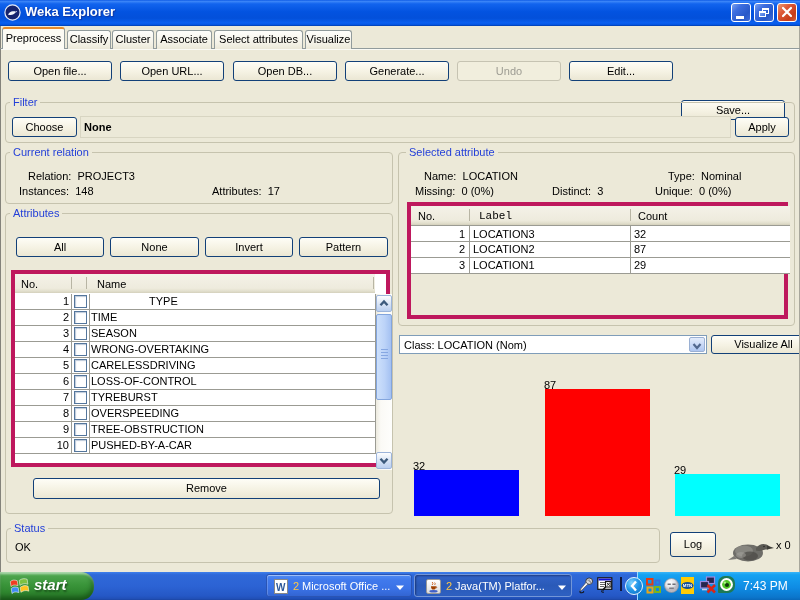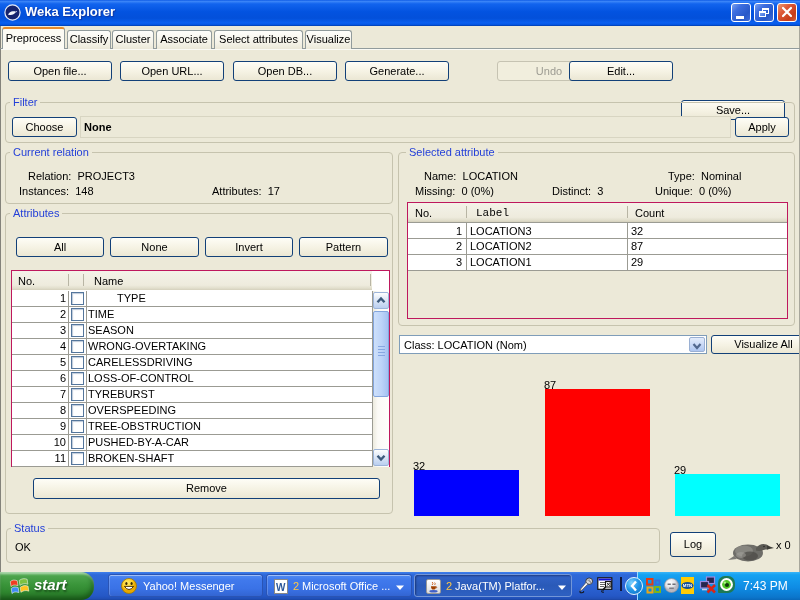--- a/index.html
+++ b/index.html
@@ -2,21 +2,21 @@
 <html><head>
 <meta charset="utf-8">
 <style>
 html,body{margin:0;padding:0;}
 body{width:800px;height:600px;overflow:hidden;position:relative;font-family:"Liberation Sans",sans-serif;background:#ece9d8;}
 .abs{position:absolute;box-sizing:border-box;}
 .t11{font-size:11px;color:#000;white-space:nowrap;}
 .btn{position:absolute;box-sizing:border-box;border:1px solid #124078;border-radius:3px;background:linear-gradient(180deg,#fefdf6 0%,#f5f2e3 55%,#ebe7d4 100%);font-size:11px;color:#000;text-align:center;}
 .grp{position:absolute;box-sizing:border-box;border:1px solid #c6c3ae;border-radius:4px;}
 .gl{position:absolute;font-size:11px;color:#2440d8;background:#ece9d8;padding:0 3px;white-space:nowrap;}
-.tbl{position:absolute;box-sizing:border-box;border:1px solid #be185d;background:#fff;}
+.tbl{position:absolute;box-sizing:border-box;border:4px solid #be185d;background:#fff;}
 .th{position:absolute;box-sizing:border-box;background:linear-gradient(180deg,#f4f2e8 0%,#eeebdd 75%,#e2dfcd 90%,#d4d0bc 100%);}
 .thd{position:absolute;top:3px;width:1px;background:#b8b5a4;}
 .row{position:absolute;left:0;height:16px;border-bottom:1px solid #9b9b93;background:#fff;box-sizing:border-box;}
 .num{position:absolute;top:1px;font-size:11px;color:#000;text-align:right;}
 .nam{position:absolute;top:1px;font-size:11px;color:#000;white-space:nowrap;}
 .cb{position:absolute;top:1px;width:13px;height:13px;background:#fff;border:1px solid #54769c;box-sizing:border-box;box-shadow:inset 1px 1px 1px rgba(90,120,160,.4);}
 .vline{position:absolute;top:0;bottom:0;width:1px;background:#9b9b93;}
 </style>
 </head>
 <body>
@@ -53,21 +53,21 @@
   <div class="abs" style="left:1px;top:23px;width:798px;height:1px;background:#fafaf5;z-index:1;"></div>
 </div>
 <style>
 .tab{position:absolute;box-sizing:border-box;top:4px;height:19px;background:linear-gradient(180deg,#fefefb 0%,#f3f1e6 70%,#ebe8d8 100%);border:1px solid #919b9c;border-bottom:none;border-radius:3px 3px 0 0;font-size:11px;text-align:center;line-height:17px;z-index:2;}
 </style>
 
 <div class="btn" style="left:8px;top:61px;width:104px;height:20px;line-height:18px;">Open file...</div>
 <div class="btn" style="left:120px;top:61px;width:104px;height:20px;line-height:18px;">Open URL...</div>
 <div class="btn" style="left:233px;top:61px;width:104px;height:20px;line-height:18px;">Open DB...</div>
 <div class="btn" style="left:345px;top:61px;width:104px;height:20px;line-height:18px;">Generate...</div>
-<div class="btn" style="left:457px;top:61px;width:104px;height:20px;line-height:18px;border-color:#c6c3b2;color:#9d9c93;background:#f1eedd;margin-left:40px;">Undo</div>
+<div class="btn" style="left:457px;top:61px;width:104px;height:20px;line-height:18px;border-color:#c6c3b2;color:#9d9c93;background:#f1eedd;">Undo</div>
 <div class="btn" style="left:569px;top:61px;width:104px;height:20px;line-height:18px;">Edit...</div>
 <div class="btn" style="left:681px;top:61px;width:104px;height:20px;line-height:18px;margin-top:39px;">Save...</div>
 
 <div class="grp" style="left:5px;top:102px;width:790px;height:41px;"></div>
 <div class="gl" style="left:10px;top:96px;">Filter</div>
 <div class="abs" style="left:80px;top:116px;width:651px;height:22px;border:1px solid #d8d5c2;background:#ece9d8;"></div>
 <div class="btn" style="left:12px;top:117px;width:65px;height:20px;line-height:18px;">Choose</div>
 <div class="abs t11" style="left:84px;top:121px;font-weight:bold;">None</div>
 <div class="btn" style="left:735px;top:117px;width:54px;height:20px;line-height:18px;">Apply</div>
 
@@ -89,21 +89,21 @@
     <div class="abs t11" style="left:6px;top:4px;">No.</div>
     <div class="abs t11" style="left:82px;top:4px;">Name</div>
     <div class="thd" style="left:56px;height:12px;"></div>
     <div class="thd" style="left:71px;height:12px;"></div>
     <div class="thd" style="left:358px;height:12px;"></div>
   </div>
   <div id="rows" class="abs" style="left:0;top:20px;width:361px;height:176px;">
       <div class="row" style="top:0px;width:361px;height:16px;">
     <div class="num" style="left:0;width:54px;">1</div>
     <div class="cb" style="left:59px;"></div>
-    <div class="nam" style="left:65px;padding-left:40px;">TYPE</div>
+    <div class="nam" style="left:94px;padding-left:40px;">TYPE</div>
     <div class="vline" style="left:56px;"></div>
     <div class="vline" style="left:74px;"></div>
     <div class="vline" style="left:360px;"></div>
   </div>
       <div class="row" style="top:16px;width:361px;height:16px;">
     <div class="num" style="left:0;width:54px;">2</div>
     <div class="cb" style="left:59px;"></div>
     <div class="nam" style="left:76px;">TIME</div>
     <div class="vline" style="left:56px;"></div>
     <div class="vline" style="left:74px;"></div>
@@ -162,28 +162,20 @@
     <div class="cb" style="left:59px;"></div>
     <div class="nam" style="left:76px;">TREE-OBSTRUCTION</div>
     <div class="vline" style="left:56px;"></div>
     <div class="vline" style="left:74px;"></div>
     <div class="vline" style="left:360px;"></div>
   </div>
       <div class="row" style="top:144px;width:361px;height:16px;">
     <div class="num" style="left:0;width:54px;">10</div>
     <div class="cb" style="left:59px;"></div>
     <div class="nam" style="left:76px;">PUSHED-BY-A-CAR</div>
-    <div class="vline" style="left:56px;"></div>
-    <div class="vline" style="left:74px;"></div>
-    <div class="vline" style="left:360px;"></div>
-  </div>
-      <div class="row" style="top:160px;width:361px;height:16px;">
-    <div class="num" style="left:0;width:54px;">11</div>
-    <div class="cb" style="left:59px;"></div>
-    <div class="nam" style="left:76px;">BROKEN-SHAFT</div>
     <div class="vline" style="left:56px;"></div>
     <div class="vline" style="left:74px;"></div>
     <div class="vline" style="left:360px;"></div>
   </div>
     </div>
 
   <div class="abs" id="sbar" style="left:361px;top:20px;width:16px;height:176px;background:linear-gradient(90deg,#eceade 0%,#fbfaf6 30%,#fefefc 100%);">
     <div class="abs sbtn" style="left:0;top:1px;"><svg width="14" height="15">
           <path d="M3.5 9.2 L7 5.4 L10.5 9.2" stroke="#3c5a7c" stroke-width="2.4" fill="none"></path>
         </svg></div>
@@ -284,36 +276,20 @@
       <g transform="rotate(-8 10 10)">
       <path d="M2 4.5 C4 3,6 3,9 4.5 L9 9.5 C6 8,4 8,2 9.5 Z" fill="#f03c20" stroke="#fff" stroke-width="0.5"></path>
       <path d="M11 4.5 C14 3,16.5 3,19 4.5 L19 9.5 C16.5 8,14 8,11 9.5 Z" fill="#7dc242" stroke="#fff" stroke-width="0.5"></path>
       <path d="M2 11.5 C4 10,6 10,9 11.5 L9 16.5 C6 15,4 15,2 16.5 Z" fill="#3f8df5" stroke="#fff" stroke-width="0.5"></path>
       <path d="M11 11.5 C14 10,16.5 10,19 11.5 L19 16.5 C16.5 15,14 15,11 16.5 Z" fill="#ffc420" stroke="#fff" stroke-width="0.5"></path>
       </g>
     </svg>
     <div class="abs" style="left:34px;top:4px;font-size:15px;font-weight:bold;font-style:italic;color:#fff;text-shadow:1px 2px 2px #1a501a;">start</div>
   </div>
 
-  <div class="tkb" style="left:108px;width:155px;">
-    <svg class="abs" style="left:12px;top:3px;" width="16" height="16" viewBox="0 0 16 16">
-      <defs>
-          <radialGradient id="yg" cx="40%" cy="30%">
-            <stop offset="0%" stop-color="#ffee70"></stop>
-            <stop offset="65%" stop-color="#ffd228"></stop>
-            <stop offset="100%" stop-color="#e8a800"></stop>
-          </radialGradient>
-        </defs>
-      <circle cx="8" cy="8" r="7.5" fill="url(#yg)" stroke="#a07800" stroke-width="0.8"></circle>
-      <ellipse cx="5.4" cy="5.6" rx="1.1" ry="1.5" fill="#3a2800"></ellipse>
-        <ellipse cx="10.6" cy="5.6" rx="1.1" ry="1.5" fill="#3a2800"></ellipse>
-      <path d="M3.4 8.4 Q8 14.6 12.6 8.4 Z" fill="#fff" stroke="#3a2800" stroke-width="0.9"></path>
-    </svg>
-    <div class="tkt" style="left:34px;">Yahoo! Messenger</div>
-  </div>
 
   <div class="tkb" style="left:266px;width:146px;">
     <div class="abs" style="left:7px;top:4px;width:14px;height:15px;background:#fff;border:1px solid #888;">
       <div class="abs" style="left:1px;top:2px;font-size:10px;font-weight:bold;color:#2b579a;">W</div>
     </div>
     <div class="tkt" style="left:26px;color:#ffc846;">2</div>
     <div class="tkt" style="left:35px;">Microsoft Office ...</div>
     <svg class="abs" style="left:128px;top:9px;" width="10" height="8">
         <path d="M1 1.5 L5 6 L9 1.5 Z" fill="#fff"></path>
       </svg>

